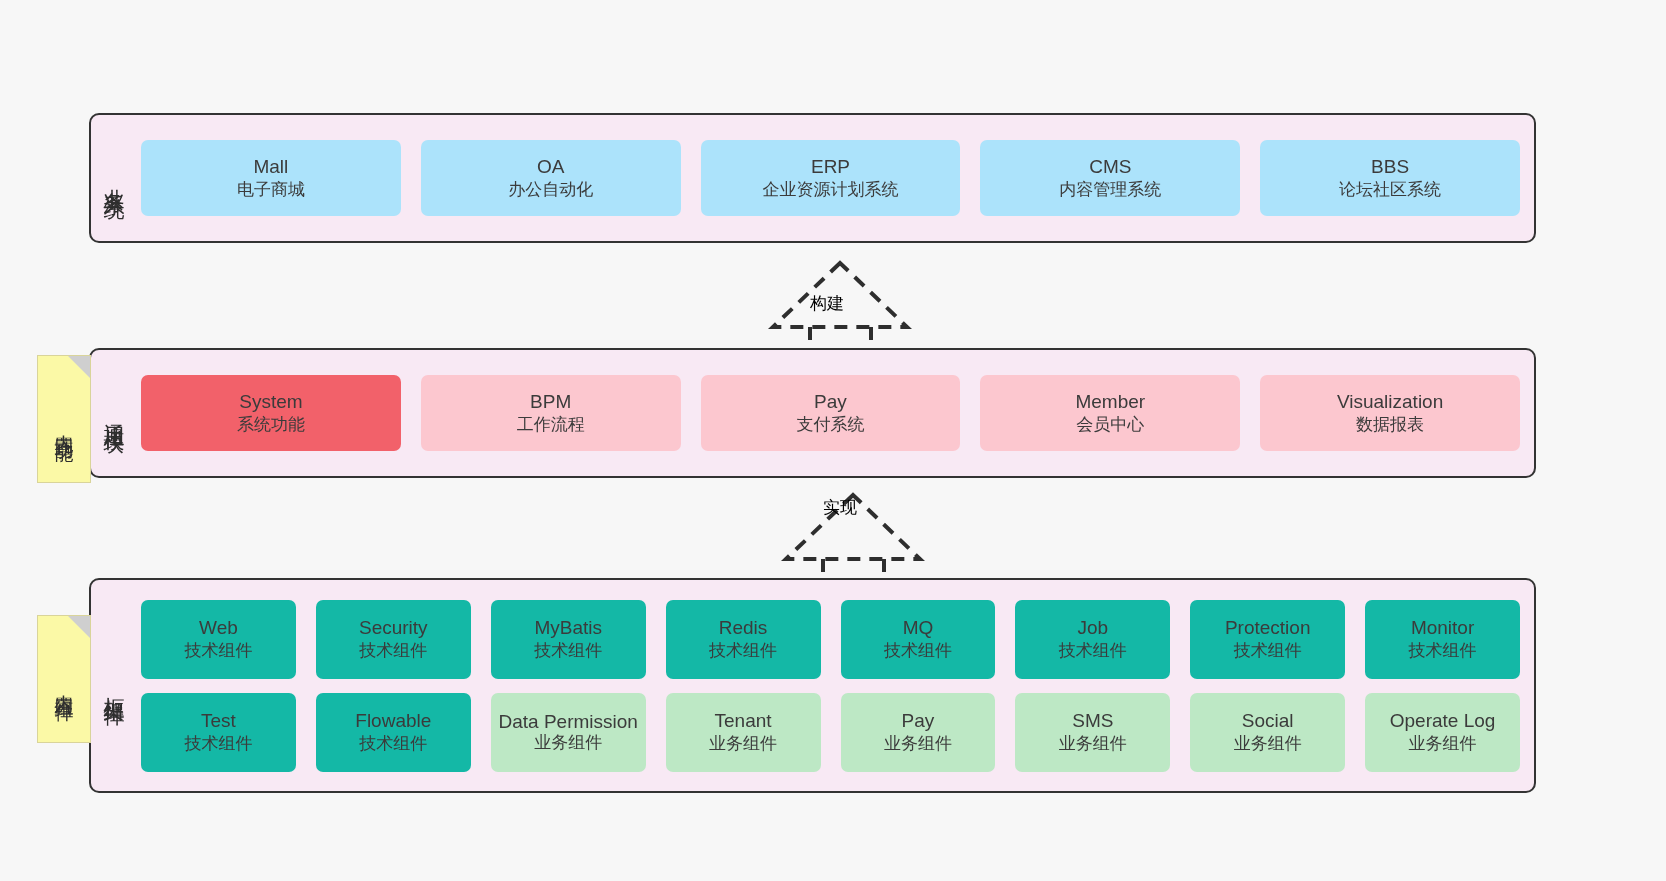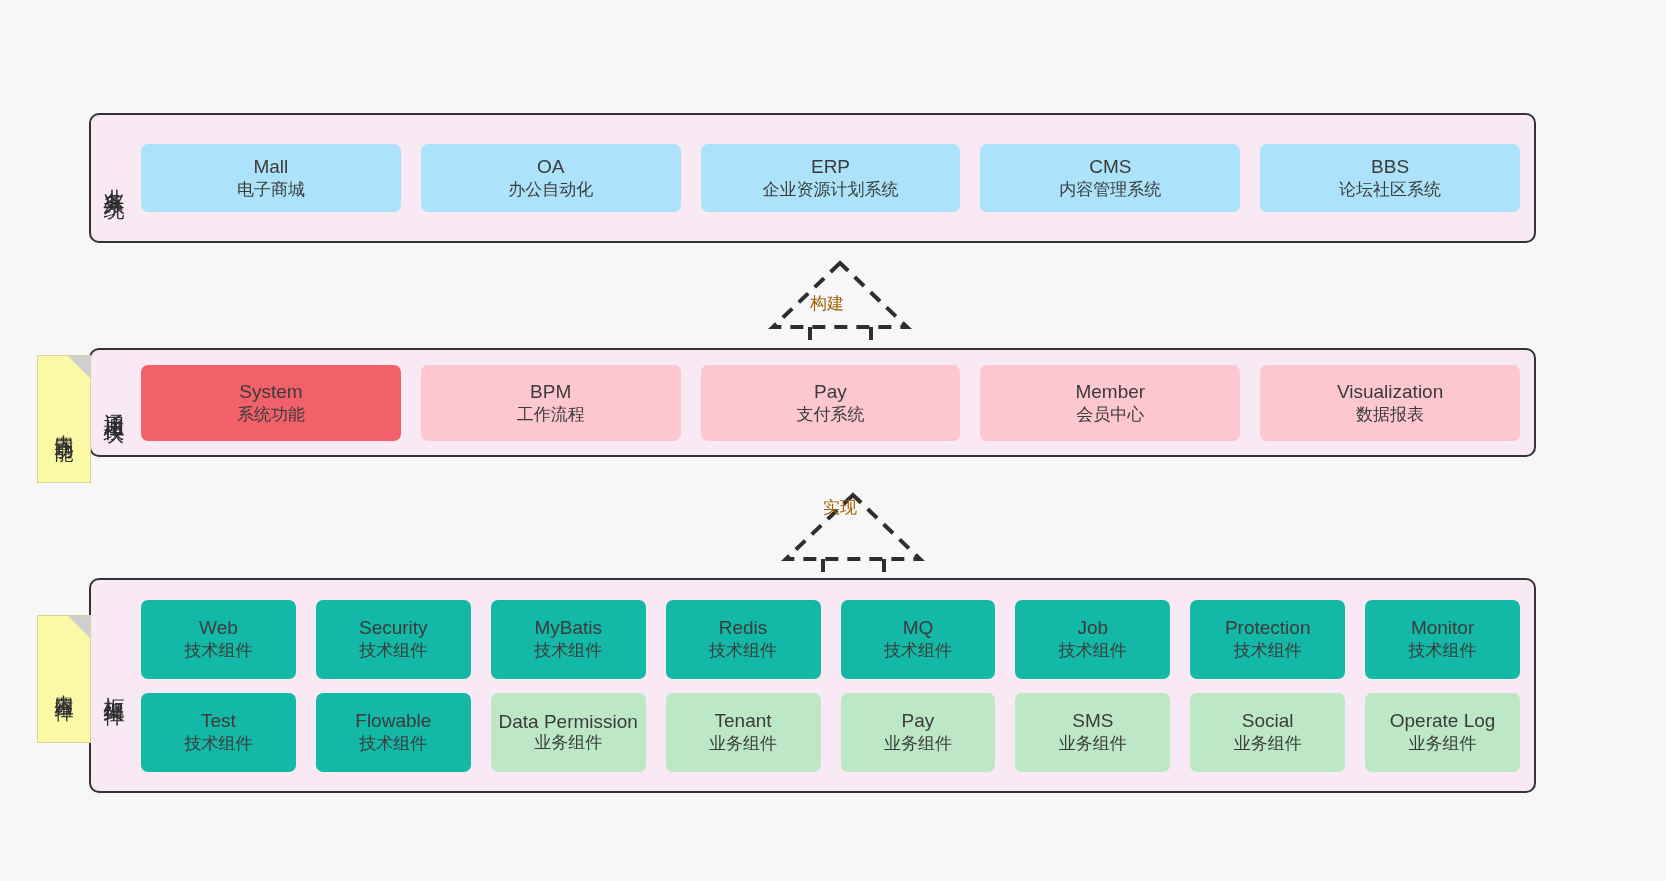--- a/index.html
+++ b/index.html
@@ -104,35 +104,35 @@
   .note .txt { transform: translateY(6px); }
 
   
   .arrow {
     position: absolute;
     pointer-events: none;
   }
   .arrow-label {
     position: absolute;
     font-size: 17px;
-    color: #a16207;
+    color: #000000;
     background: transparent;
     user-select: none;
     white-space: nowrap;
   }
 </style>
 </head>
 <body>
 
 <div id="canvas">
 
   <div class="layer" id="layer-0" style="left:89px; top:113px; width:1447px; height:130px;">
     <div class="layer-label">业务系统</div>
     <div class="layer-body">
-      <div class="row" style="height:68px;">
+      <div class="row" style="height:76px;">
         <div class="node n-blue">
           <span class="en">Mall</span>
           <span class="cn">电子商城</span>
         </div>
         <div class="node n-blue">
           <span class="en">OA</span>
           <span class="cn">办公自动化</span>
         </div>
         <div class="node n-blue">
           <span class="en">ERP</span>
@@ -153,21 +153,21 @@
   <div class="arrow" style="left:755px; top:255px; width:180px; height:95px;">
     <svg width="180" height="95" viewBox="0 0 180 95">
 
       <path d="M85 8 L18 72 L152 72 Z" fill="none" stroke="#2e2e2e" stroke-width="4" stroke-dasharray="13,9" stroke-linejoin="miter"></path>
 
       <path d="M55 72 L55 95 M116 72 L116 95" fill="none" stroke="#2e2e2e" stroke-width="4" stroke-dasharray="13,9"></path>
     </svg>
   </div>
   <div class="arrow-label" style="left:810px; top:292px;">构建</div>
 
-  <div class="layer" id="layer-1" style="left:89px; top:348px; width:1447px; height:109px;">
+  <div class="layer" id="layer-1" style="left:89px; top:348px; width:1447px; height:130px;">
     <div class="layer-label">通用模块</div>
     <div class="layer-body">
       <div class="row" style="height:76px;">
         <div class="node n-red">
           <span class="en">System</span>
           <span class="cn">系统功能</span>
         </div>
         <div class="node n-pink">
           <span class="en">BPM</span>
           <span class="cn">工作流程</span>

